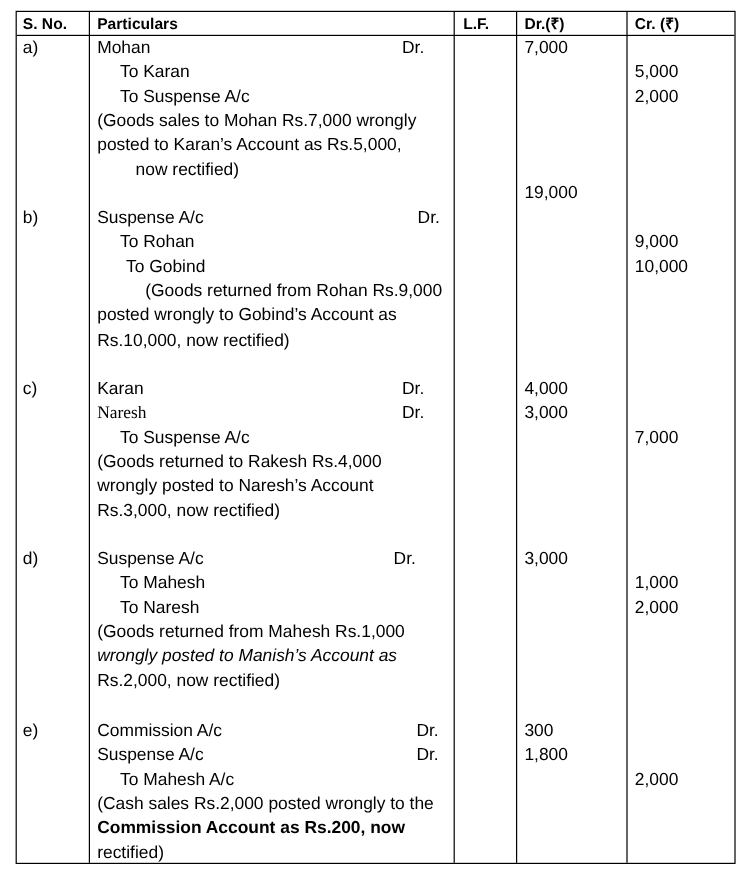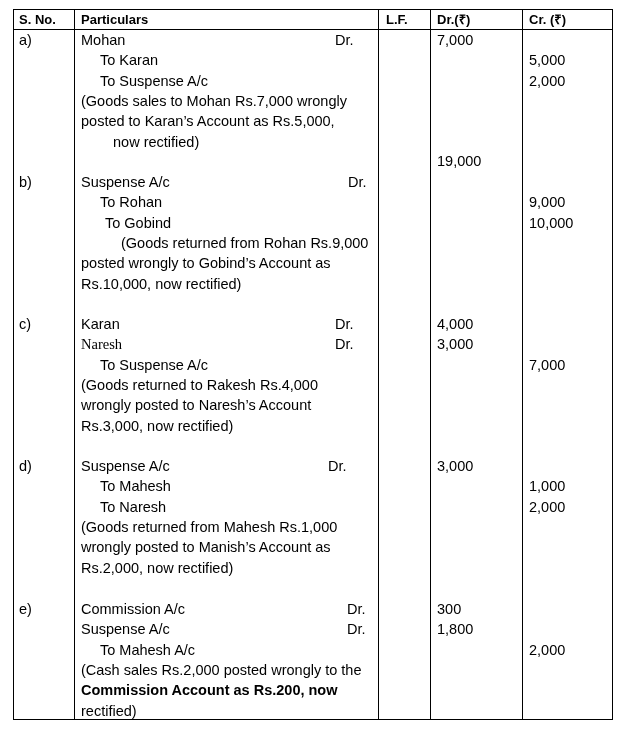--- a/index.html
+++ b/index.html
@@ -67,21 +67,21 @@
       <div class="t" style="left: 67px; top: 405.5px;">Rs.3,000, now rectified)</div>
       <div class="t" style="left: 5px; top: 446px;">d)</div>
       <div class="t" style="left: 67px; top: 446px;">Suspense A/c</div>
       <div class="t" style="left: 314px; top: 446px;">Dr.</div>
       <div class="t" style="left: 423px; top: 446px;">3,000</div>
       <div class="t" style="left: 86px; top: 466.3px;">To Mahesh</div>
       <div class="t" style="left: 515px; top: 466.3px;">1,000</div>
       <div class="t" style="left: 86px; top: 486.6px;">To Naresh</div>
       <div class="t" style="left: 515px; top: 486.6px;">2,000</div>
       <div class="t" style="left: 67px; top: 506.9px;">(Goods returned from Mahesh Rs.1,000</div>
-      <div class="t" style="left: 67px; top: 527.2px;">wrongly posted to Manish’s Account as</div>
+      <div class="t" style="left: 67px; top: 527.2px; font-style: italic;">wrongly posted to Manish’s Account as</div>
       <div class="t" style="left: 67px; top: 547.5px;">Rs.2,000, now rectified)</div>
       <div class="t" style="left: 5px; top: 589px;">e)</div>
       <div class="t" style="left: 67px; top: 589px;">Commission A/c</div>
       <div class="t" style="left: 333px; top: 589px;">Dr.</div>
       <div class="t" style="left: 423px; top: 589px;">300</div>
       <div class="t" style="left: 67px; top: 609.3px;">Suspense A/c</div>
       <div class="t" style="left: 333px; top: 609.3px;">Dr.</div>
       <div class="t" style="left: 423px; top: 609.3px;">1,800</div>
       <div class="t" style="left: 86px; top: 629.6px;">To Mahesh A/c</div>
       <div class="t" style="left: 515px; top: 629.6px;">2,000</div>

